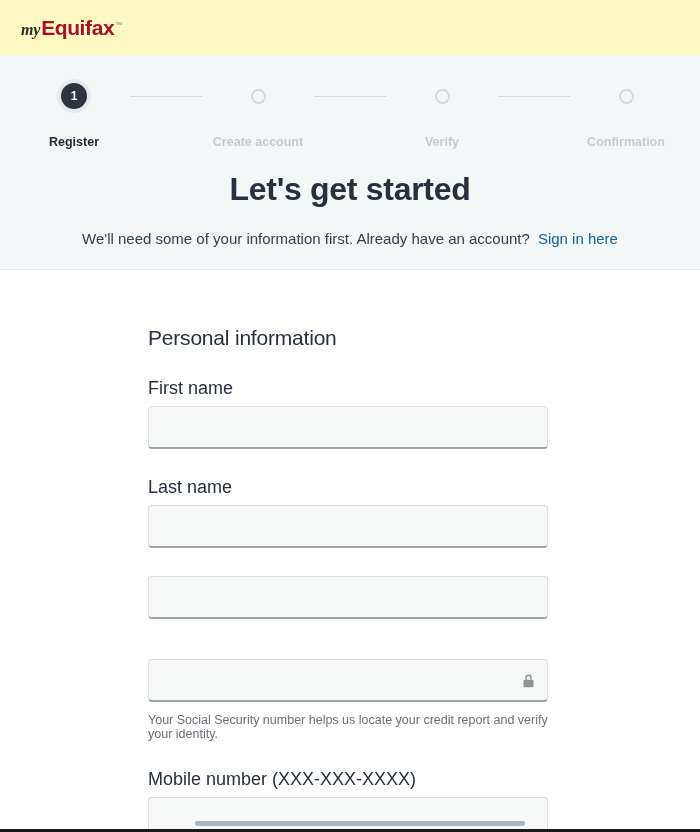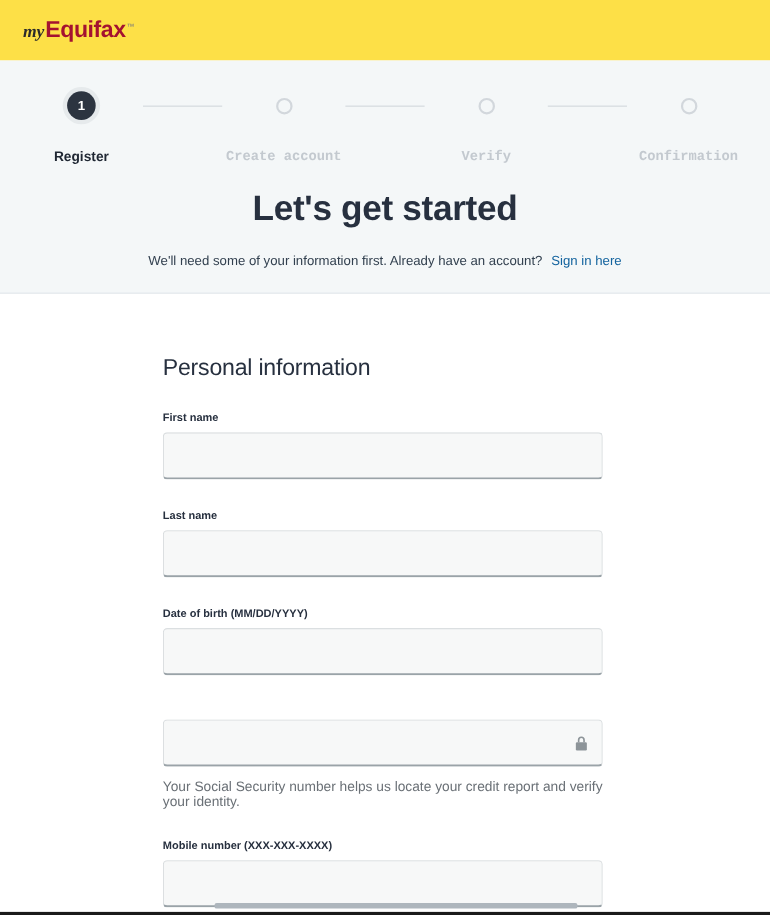--- a/index.html
+++ b/index.html
@@ -14,21 +14,21 @@
     font-family: "Liberation Sans", sans-serif;
     background: #ffffff;
     color: #27303f;
     overflow: hidden;
     position: relative;
   }
 
   
   .header {
     height: 55px;
-    background: #fde047;
+    background: #fef9c3;
     display: flex;
     align-items: center;
     padding-left: 21px;
   }
 
   .logo {
     display: inline-flex;
     align-items: baseline;
     user-select: none;
     line-height: 1;
@@ -125,36 +125,35 @@
   .step-label {
     margin-top: 22px;
     font-size: 12.5px;
     font-weight: 700;
     color: #1f2733;
     white-space: nowrap;
   }
 
   .step-label.idle {
     color: #c3c9cf;
-    font-family: Liberation Mono, monospace;
   }
 
   
   .page-title {
     text-align: center;
     font-size: 32px;
     font-weight: 700;
     color: #27303f;
     margin-top: 22px;
     letter-spacing: -0.3px;
   }
 
   .subtitle {
     text-align: center;
-    font-size: 12px;
+    font-size: 15px;
     color: #32404f;
     margin-top: 22px;
   }
 
   .subtitle a {
     color: #13639e;
     text-decoration: none;
     margin-left: 8px;
   }
 
@@ -177,22 +176,22 @@
 
   .field {
     margin-top: 28px;
   }
 
   .field.gap-lg {
     margin-top: 40px;
   }
 
   .field-label {
-    font-size: 10px;
-    font-weight: 700;
+    font-size: 18px;
+    font-weight: 400;
     color: #27303f;
     margin-bottom: 7px;
   }
 
   .input-shell {
     position: relative;
   }
 
   .input-box {
     width: 400px;
@@ -320,21 +319,20 @@
   </div>
 
   <div class="field">
     <div class="field-label">Last name</div>
     <div class="input-shell">
       <input class="input-box" type="text" placeholder="" style="">
     </div>
   </div>
 
   <div class="field">
-    <div class="field-label">Date of birth (MM/DD/YYYY)</div>
     <div class="input-shell">
       <input class="input-box" type="text" placeholder="" style="">
     </div>
   </div>
 
   <div class="field gap-lg">
     <div class="input-shell">
       <input class="input-box with-icon" type="text" placeholder="" style="">
       <svg class="lock-icon" viewBox="0 0 13 15">
         <path d="M3.3 6.2V4.2a3.2 3.2 0 0 1 6.4 0v2h-1.5v-2a1.7 1.7 0 0 0-3.4 0v2z" fill="#8d9499"></path>

